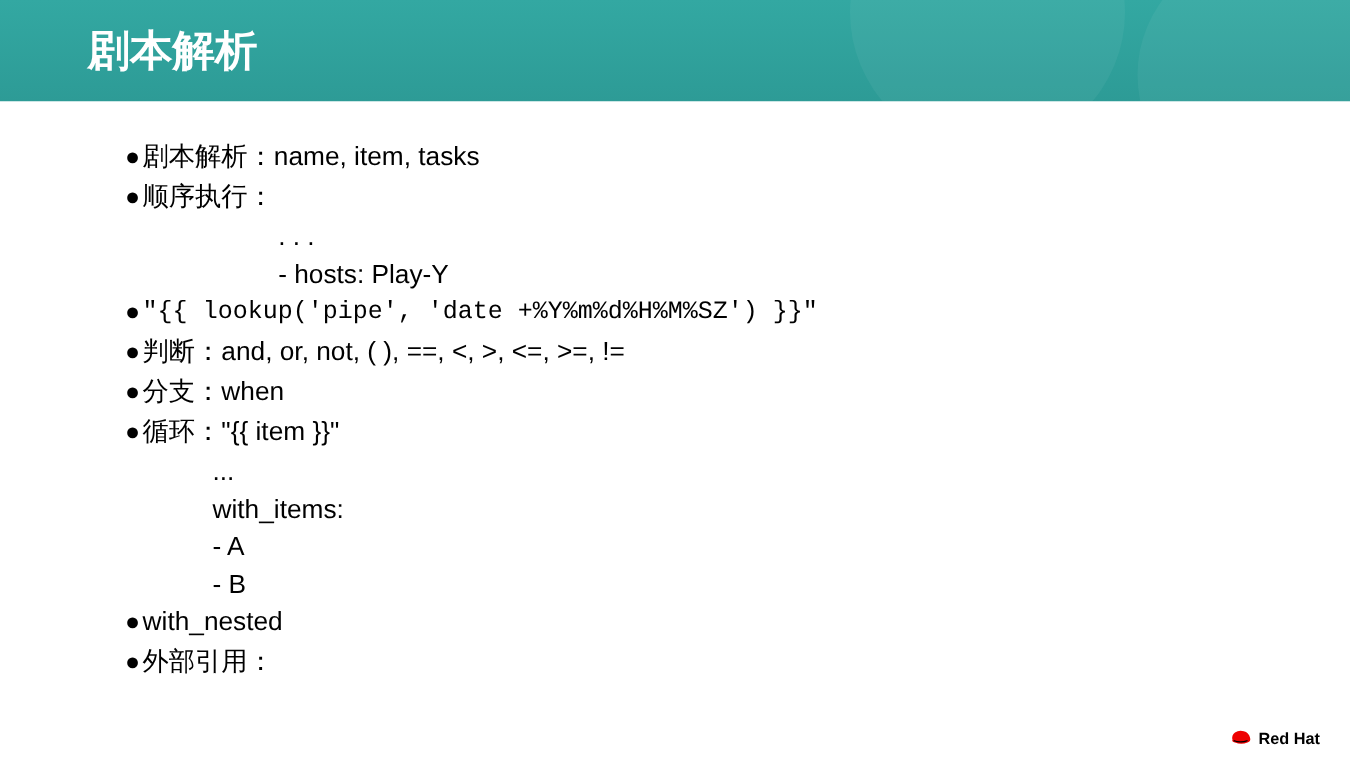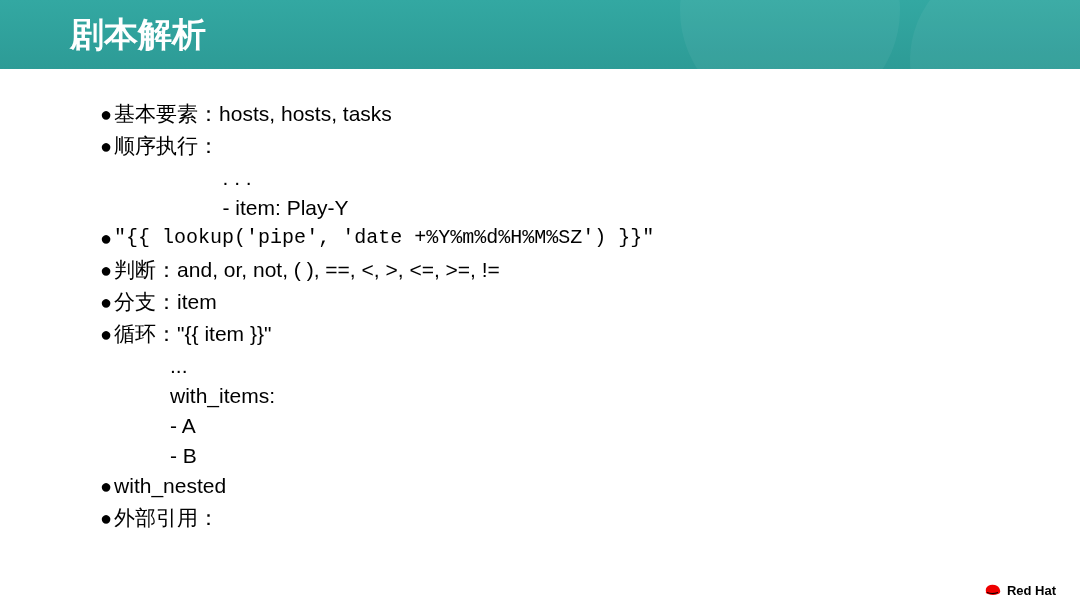--- a/index.html
+++ b/index.html
@@ -10,21 +10,21 @@
     body {
       width: 1080px;
       height: 606px;
       background: #ffffff;
       position: relative;
       font-family: Arial, "Microsoft YaHei", sans-serif;
     }
     .header {
       background: #2d9b96;
       background: linear-gradient(to bottom, #33a8a2, #2d9b96);
-      height: 69px;
+      height: 81px;
       width: 100%;
       display: flex;
       align-items: center;
       padding-left: 70px;
       position: relative;
       overflow: hidden;
     }
     .header::before {
       content: '';
       position: absolute;
@@ -110,46 +110,46 @@
 <body>
 
 <div class="header">
   <div class="title">剧本解析</div>
 </div>
 
 <div class="content">
 
   <div class="bullet-row">
     <span class="dot">●</span>
-    <span class="label">基本要素：</span>
-    <span class="value">hosts, hosts, tasks</span>
+    <span class="label">剧本解析：</span>
+    <span class="value">name, item, tasks</span>
   </div>
 
   <div class="bullet-row">
     <span class="dot">●</span>
     <span class="label">顺序执行：</span>
   </div>
   <div class="sub-line">                     . . .</div>
-  <div class="sub-line">                     - item: Play-Y</div>
+  <div class="sub-line">                     - hosts: Play-Y</div>
 
   <div class="bullet-row">
     <span class="dot">●</span>
     <span class="value mono">"{{ lookup('pipe', 'date +%Y%m%d%H%M%SZ') }}"</span>
   </div>
 
   <div class="bullet-row">
     <span class="dot">●</span>
     <span class="label">判断：</span>
     <span class="value">and, or, not, ( ), ==, &lt;, &gt;, &lt;=, &gt;=, !=</span>
   </div>
 
   <div class="bullet-row">
     <span class="dot">●</span>
     <span class="label">分支：</span>
-    <span class="value">item</span>
+    <span class="value">when</span>
   </div>
 
   <div class="bullet-row">
     <span class="dot">●</span>
     <span class="label">循环：</span>
     <span class="value">"{{ item }}"</span>
   </div>
   <div class="sub-line">            ...</div>
   <div class="sub-line">            with_items:</div>
   <div class="sub-line">            - A</div>

